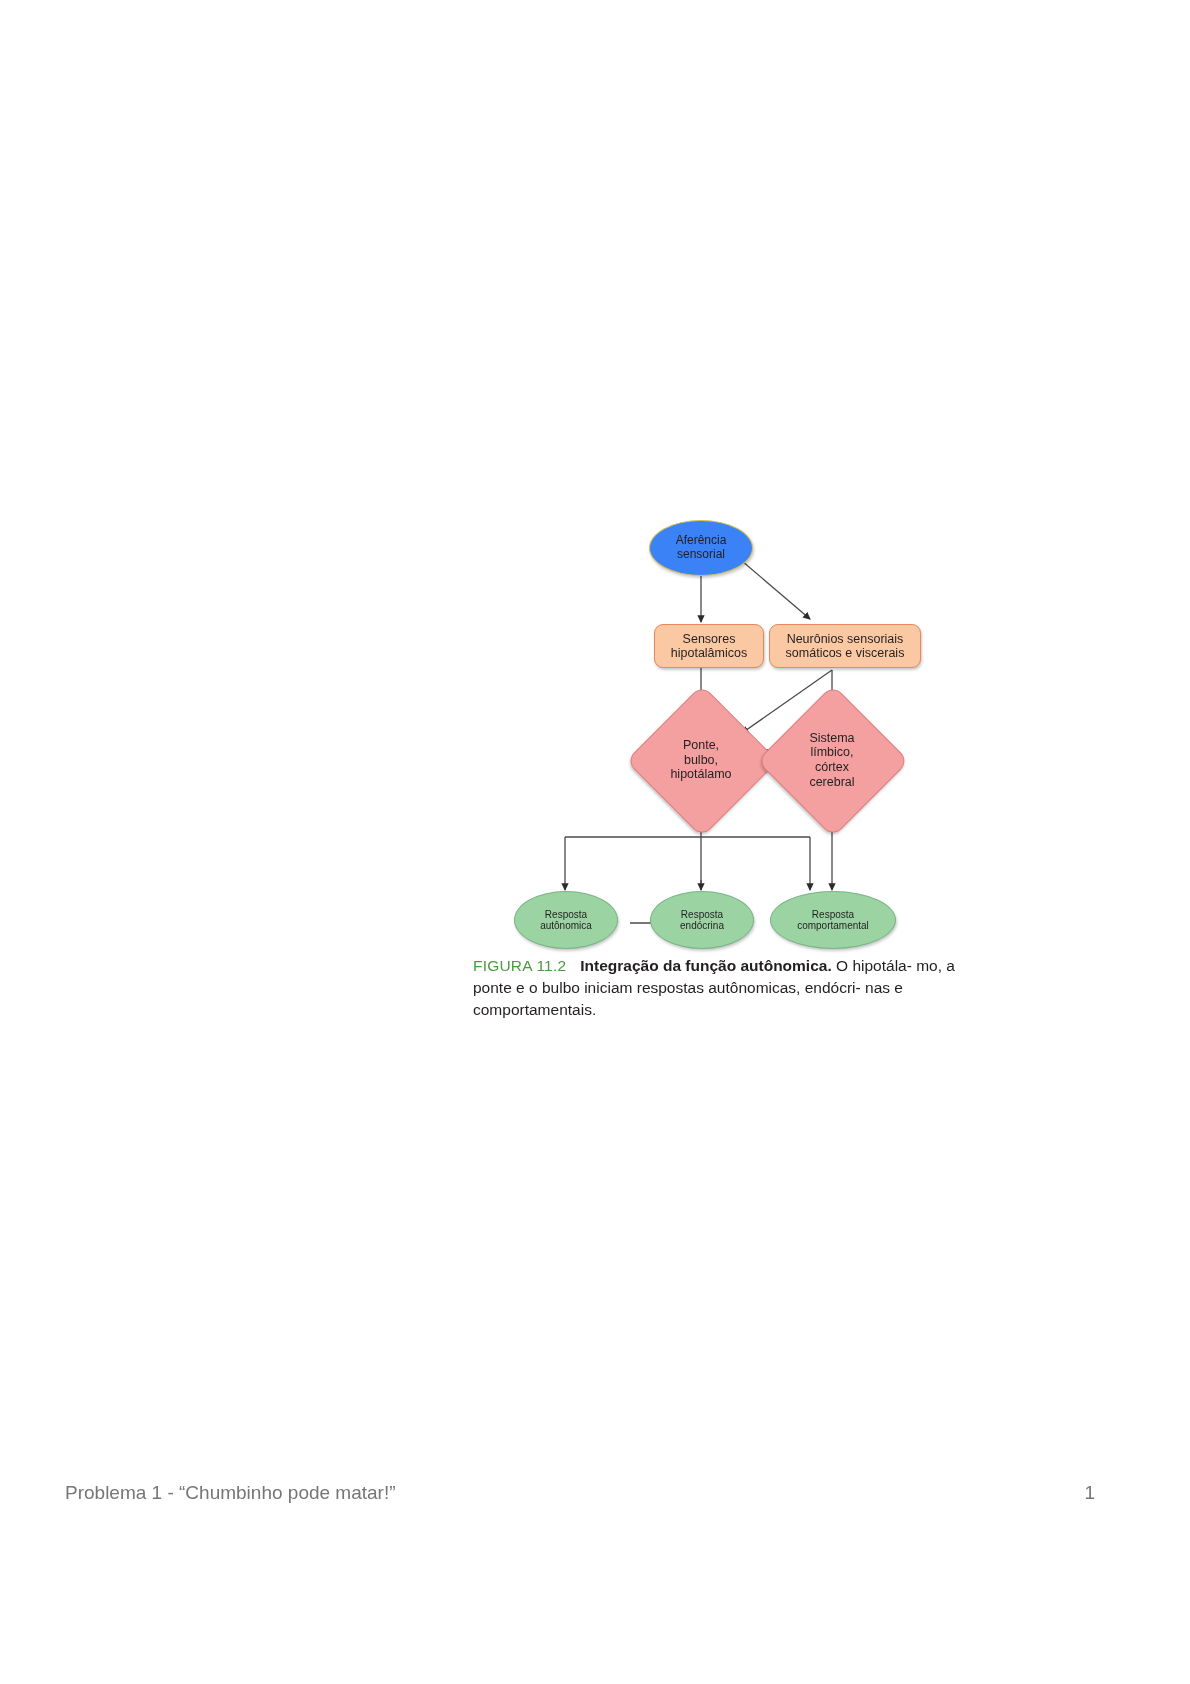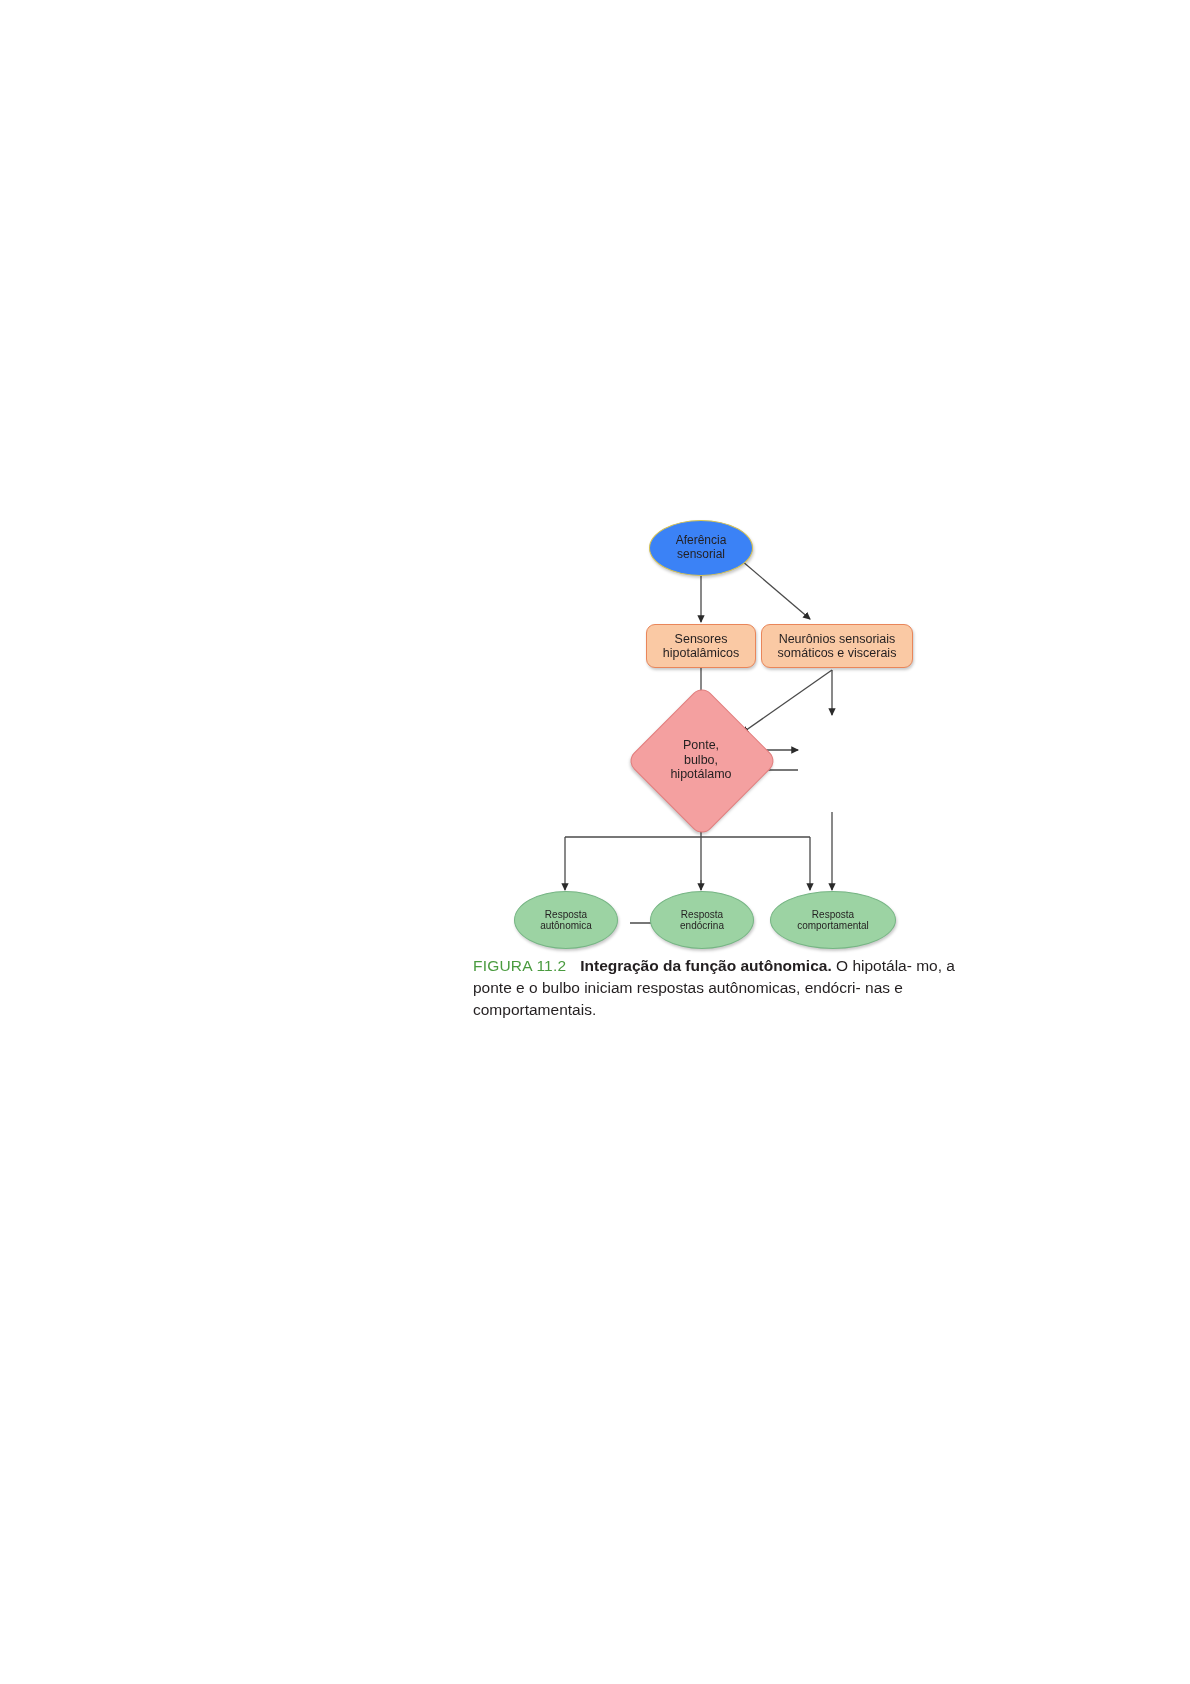--- a/index.html
+++ b/index.html
@@ -70,20 +70,21 @@
     font-size: 12px;
   }
 
   
   .node-rect-orange {
     background: #fac9a4;
     border: 1.2px solid #e9865a;
     border-radius: 9px;
     box-shadow: 1px 2px 3px rgba(0,0,0,0.22);
     font-size: 12.5px;
+    margin-left: 8px;
   }
 
   
   .node-diamond-wrap {
     position: absolute;
   }
   .node-diamond-shape {
     position: absolute;
     left: 0; top: 0;
     width: 100%; height: 100%;
@@ -219,32 +220,43 @@
       <div class="node node-rect-orange" style="left:291px; top:124px; width:152px; height:44px;">Neurônios sensoriais
 somáticos e viscerais</div>
 
       <div class="node-diamond-wrap" style="left:178px; top:207px; width:106px; height:106px;">
         <div class="node-diamond-shape"></div>
         <div class="node-diamond-text">Ponte,
 bulbo,
 hipotálamo</div>
       </div>
 
+      <div class="node-diamond-wrap" style="left:309px; top:207px; width:106px; height:106px;">
+        <div class="node-diamond-shape"></div>
+        <div class="node-diamond-text">Sistema
+límbico,
+córtex
+cerebral</div>
+      </div>
 
       <div class="node node-ellipse-green" style="left:44px; top:391px; width:104px; height:58px;">Resposta
 autônomica</div>
 
       <div class="node node-ellipse-green" style="left:180px; top:391px; width:104px; height:58px;">Resposta
 endócrina</div>
 
       <div class="node node-ellipse-green" style="left:300px; top:391px; width:126px; height:58px;">Resposta
 comportamental</div>
 
     </div>
 
     <div id="caption"><span class="fig-label">FIGURA 11.2</span><span class="fig-gap"></span><span class="fig-title">Integração da função autônomica.</span><span class="fig-desc"> O hipotála-
 mo, a ponte e o bulbo iniciam respostas autônomicas, endócri-
 nas e comportamentais.</span></div>
 
   </div>
 
+  <div id="footer">
+    <div id="footer-left">Problema 1 - “Chumbinho pode matar!”</div>
+    <div id="footer-right">1</div>
+  </div>
 
 </div>
 
 </body></html>

